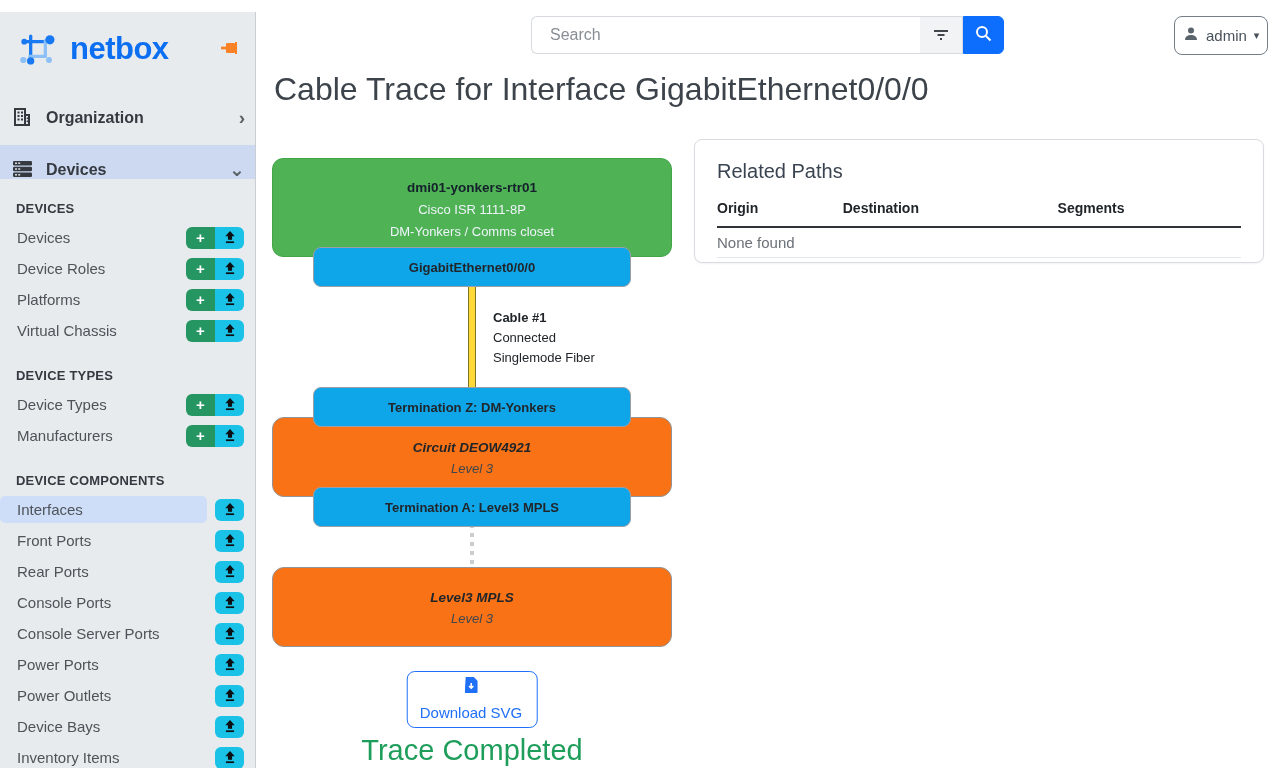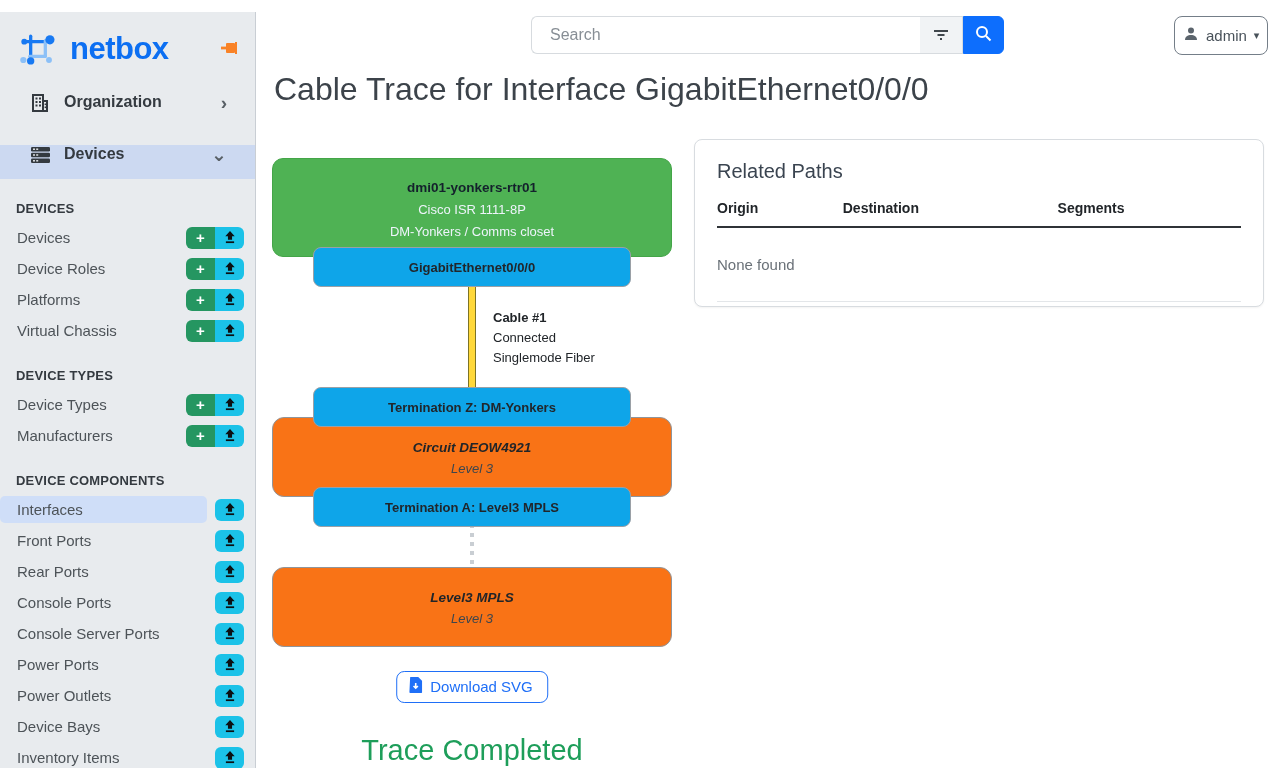--- a/index.html
+++ b/index.html
@@ -6,21 +6,21 @@
   html,body { width:1280px; height:768px; overflow:hidden; }
   body { font-family: "Liberation Sans", "DejaVu Sans", sans-serif; background:#fff; position:relative; }
 
   
   .sidebar { position:absolute; left:0; top:12px; width:256px; height:768px;
              background:#e8ebee; border-right:1px solid #c9ced4; overflow:hidden; }
   .logo-row { display:flex; align-items:center; padding:15px 16px 12px 16px; }
   .logo-icon svg { display:block; }
   .logo-text { font-size:31px; font-weight:bold; color:#0c6ff2; margin-left:10px; letter-spacing:-0.5px; }
   .pin-btn { margin-left:auto; background:none; border:none; cursor:pointer; padding:2px; }
-  .menu-row { display:flex; align-items:flex-start; height:34px; padding:0 28px; margin-top:10px; cursor:pointer; }
+  .menu-row { display:flex; align-items:flex-end; height:34px; padding:0 10px; margin-top:10px; cursor:pointer; }
   .menu-row.active { background:#ccd9f1; margin-top:18px; }
   .menu-ico { width:24px; display:flex; justify-content:center; }
   .menu-label { font-size:16px; font-weight:bold; color:#343a40; margin-left:12px; }
   .menu-chev { margin-left:auto; color:#596066; font-size:19px; line-height:1; font-weight:bold; }
   .side-section-title { font-size:13px; font-weight:bold; color:#343a40; letter-spacing:.2px;
                         padding:0 16px; margin-top:22px; margin-bottom:6px; }
   .side-item { display:flex; align-items:center; height:31px; padding-left:17px; padding-right:11px; position:relative; }
   .side-item-label { font-size:15px; color:#4d5358; }
   .side-item .hl { position:absolute; left:0; top:2px; bottom:2px; width:207px; background:#cfdef8; border-radius:5px; z-index:0; }
   .side-item > * { position:relative; z-index:1; }
@@ -69,33 +69,33 @@
   .t-big .t-name { font-size:13.5px; font-weight:bold; color:#212529; margin-top:22px; }
   .t-big .t-sub  { font-size:13px; color:#3f464d; margin-top:6px; }
   .cable-line { position:absolute; left:196px; top:128px; width:8px; height:101px;
                 background:#ffd83a; border-left:1.5px solid #7d7425; border-right:1.5px solid #7d7425; z-index:2; }
   .cable-info { position:absolute; left:221px; top:150px; text-align:left; font-size:13px; color:#212529; line-height:20px; z-index:4; }
   .cable-info .c-name { font-weight:bold; }
   .dot-line { position:absolute; left:198px; top:366px; width:4px; height:44px; z-index:0;
               background:repeating-linear-gradient(to bottom,#c9ced3 0 4px,transparent 4px 9px); }
   .dl-btn { position:absolute; top:513px; left:50%; transform:translateX(-50%);
             display:flex; align-items:center; gap:8px; padding:5px 14px 6px 12px; background:#fff;
-            border:1px solid #1f6ff7; border-radius:8px; color:#1f6ff7; font-size:15px; cursor:pointer; white-space:nowrap; }
+            border:1px solid #1f6ff7; border-radius:8px; color:#1f6ff7; font-size:15px; cursor:pointer; white-space:nowrap;flex-direction:column; }
   .trace-status { position:absolute; top:576px; width:100%; text-align:center;
                   font-size:29px; color:#1e9e5a; }
 
   
-  .card { position:absolute; left:694px; top:139px; width:570px; height:168px; background:#fff;
+  .card { position:absolute; left:694px; top:139px; width:570px; height:124px; background:#fff;
           border:1px solid #d8dce0; border-radius:8px; box-shadow:0 1px 2px rgba(0,0,0,.05);
           padding:20px 22px; }
   .card-title { font-size:20px; font-weight:400; color:#3a4450; }
   .rp-table { width:100%; border-collapse:collapse; margin-top:17px; }
   .rp-table th { text-align:left; font-size:14px; color:#212529; padding:0 0 10px 0;
                  border-bottom:2px solid #2f3337; }
-  .rp-table td { font-size:15px; color:#6a7178; padding:28px 0; border-bottom:1px solid #e3e6e9; }
+  .rp-table td { font-size:15px; color:#6a7178; padding:6px 0; border-bottom:1px solid #e3e6e9; }
 </style>
 </head>
 <body>
 
 <aside class="sidebar">
   <div class="logo-row">
     <span class="logo-icon">
       <svg width="44" height="44" viewBox="0 0 48 48" fill="none">
         <g stroke="#1879f2" stroke-width="3.6" stroke-linecap="round">
           <line x1="16" y1="10" x2="16" y2="33"></line>

